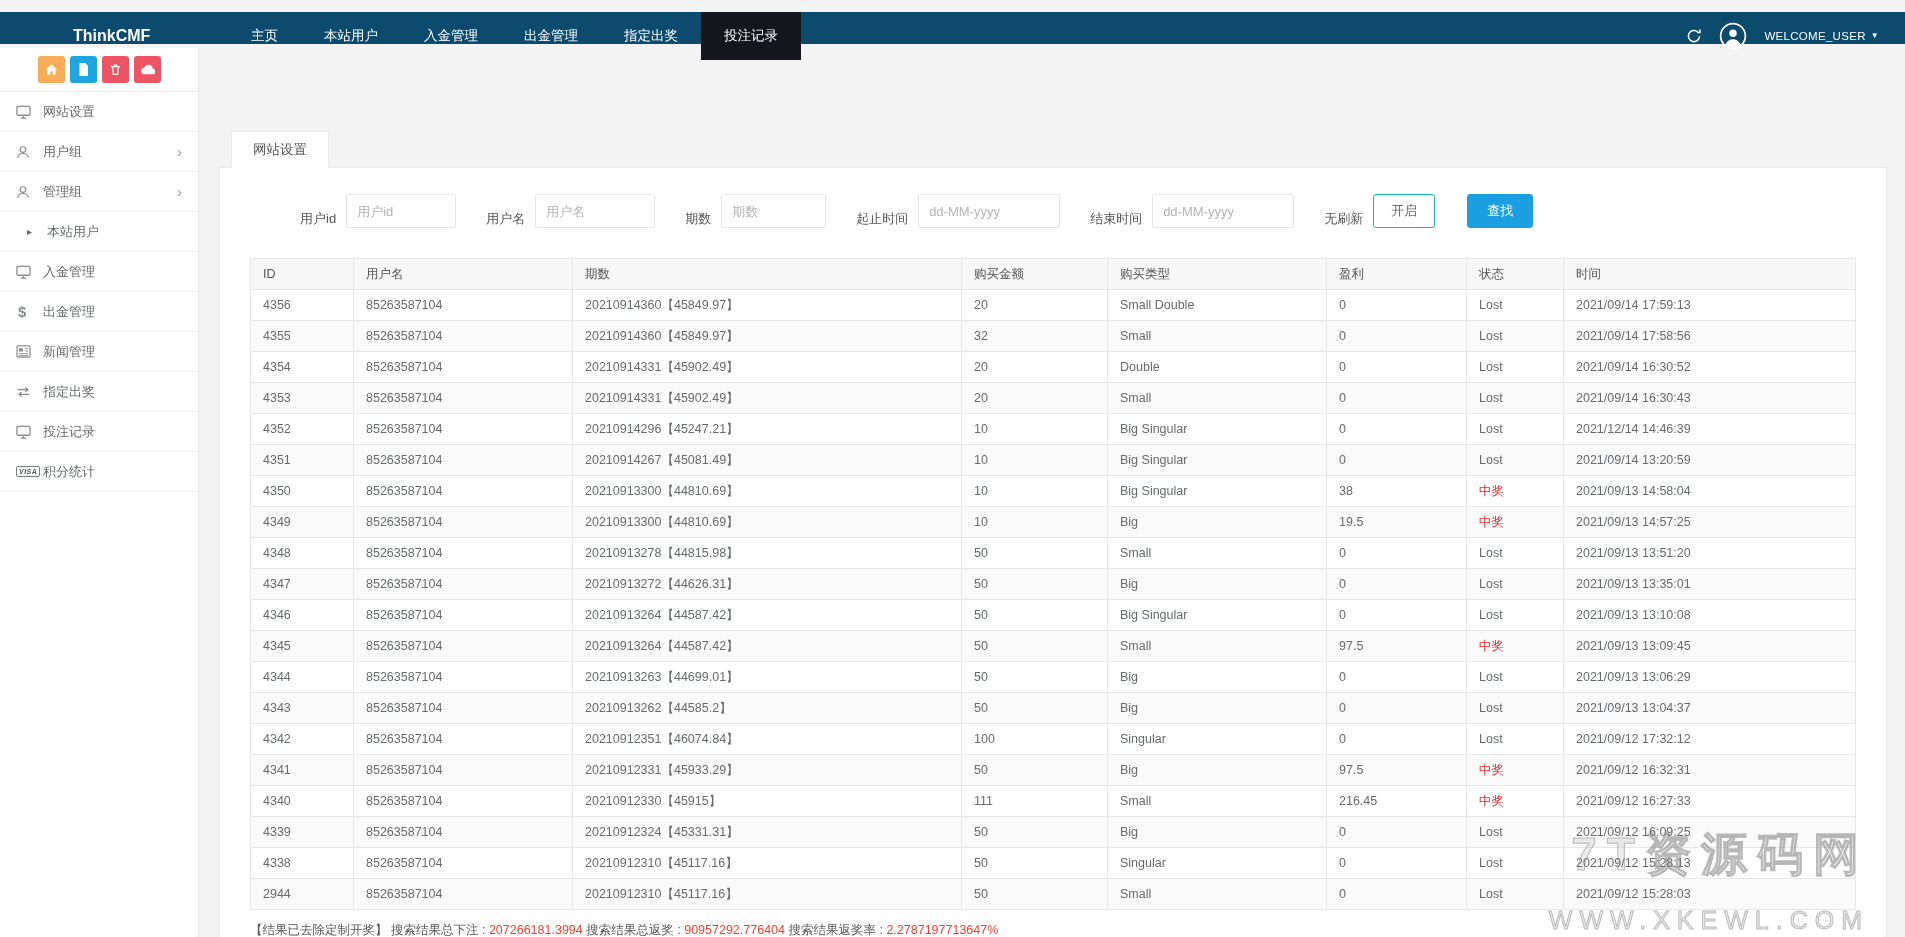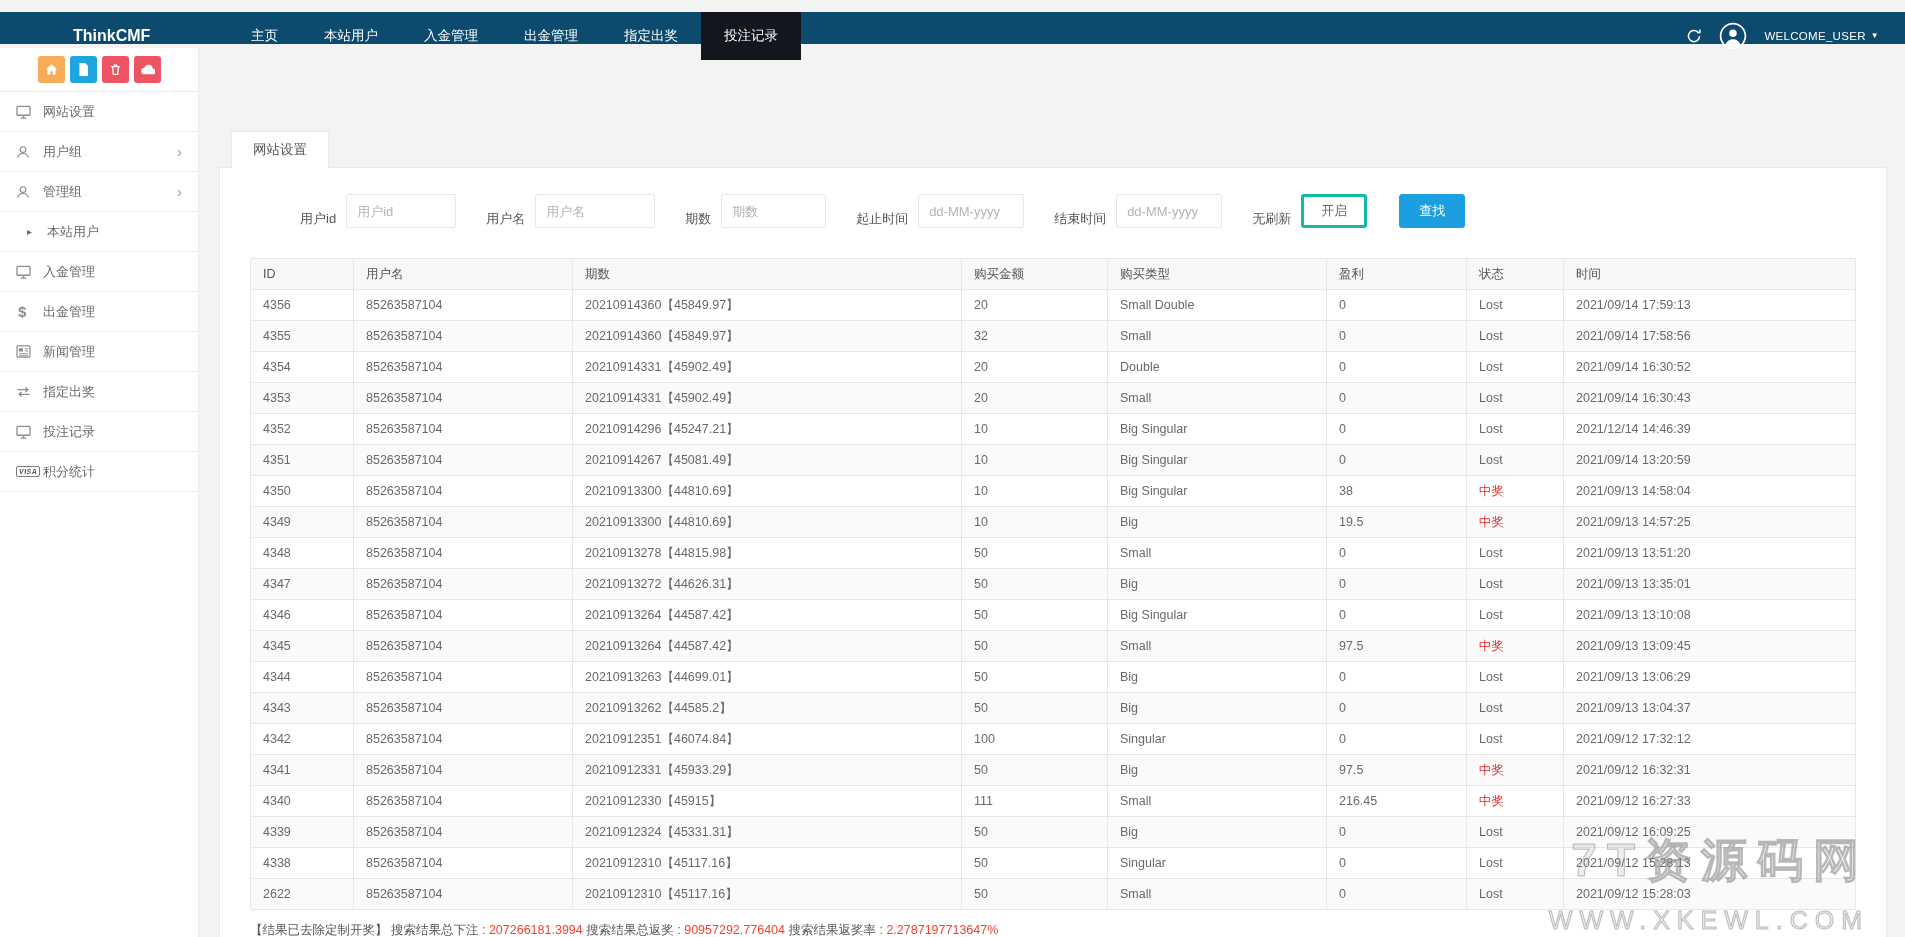--- a/index.html
+++ b/index.html
@@ -39,38 +39,38 @@
   .main{position:absolute;top:48px;left:199px;right:0;bottom:0}
   .tab-row{margin:0 0 -1px 32px;padding-top:83px;position:relative;z-index:3;font-size:0}
   .tab{display:inline-block;font-size:13.5px;height:37px;line-height:36px;padding:0 21px;background:#fff;border:1px solid #e7eaec;border-bottom:1px solid #fff;color:#555;cursor:pointer}
   .panel{margin:0 18px 0 20px;background:#fff;border:1px solid #e7eaec;min-height:769px;position:relative;z-index:1}
 
   .filters{display:flex;align-items:center;gap:30px;padding:26px 30px 10px 80px}
   .fgroup{display:flex;align-items:flex-end;gap:10px}
   .fgroup label{color:#555;white-space:nowrap}
   .finput{height:34px;border:1px solid #e5e6e7;border-radius:2px;padding:0 10px;font-size:13px;color:#676a6c;outline:none;font-family:inherit;background:#fff}
   .finput::placeholder{color:#b4b4b4}
-  .w110{width:110px}.w120{width:120px}.w105{width:105px}.w118{width:106px}
+  .w110{width:110px}.w120{width:120px}.w105{width:105px}.w118{width:142px}
   .btn{height:34px;border-radius:3px;font-size:13px;cursor:pointer;font-family:inherit}
-  .btn-default{background:#fff;border:3px solid #14b8a6;color:#676a6c;padding:0 17px}
+  .btn-default{background:#fff;border:1px solid #14b8a6;color:#676a6c;padding:0 17px}
   .btn-primary{background:#1c9fe0;border:1px solid #1c9fe0;color:#fff;padding:0 19px;margin-left:2px}
 
   .data-table{border-collapse:collapse;margin:20px 30px 0;width:calc(100% - 60px);font-size:12.5px;table-layout:fixed}
   .data-table th,.data-table td{border:1px solid #e7e7e7;height:31px;padding:0 12px;text-align:left;font-weight:normal;overflow:hidden;white-space:nowrap}
   .data-table th{background:#f7f7f8;color:#555}
   .data-table tbody tr:nth-child(even){background:#fafafa}
   td.win{color:#e02b2b}
 
   .summary{padding:12px 30px;font-size:12.5px;color:#555}
   .summary .red{color:#f0432e}
 
   .watermark{position:absolute;right:36px;bottom:2px;text-align:right;pointer-events:none;z-index:6;
     color:rgba(140,140,140,0.16);-webkit-text-stroke:1px rgba(130,130,130,0.5)}
   .wm1{font-size:46px;font-weight:bold;letter-spacing:10px}
-  .wm2{font-size:25px;letter-spacing:7px;margin-top:14px}
+  .wm2{font-size:25px;letter-spacing:7px;margin-top:20px}
 </style>
 </head>
 <body>
 
 <div class="navbar">
   <div class="brand">ThinkCMF</div>
   <div class="nav-items" id="nav-items">
       <div class="nav-item">主页</div>
       <div class="nav-item">本站用户</div>
       <div class="nav-item">入金管理</div>
@@ -459,21 +459,21 @@
             <td>4338</td>
             <td>85263587104</td>
             <td>20210912310【45117.16】</td>
             <td>50</td>
             <td>Singular</td>
             <td>0</td>
             <td>Lost</td>
             <td>2021/09/12 15:28:13</td>
           </tr>
           <tr>
-            <td>2622</td>
+            <td>2944</td>
             <td>85263587104</td>
             <td>20210912310【45117.16】</td>
             <td>50</td>
             <td>Small</td>
             <td>0</td>
             <td>Lost</td>
             <td>2021/09/12 15:28:03</td>
           </tr>
         </tbody>
     </table>

